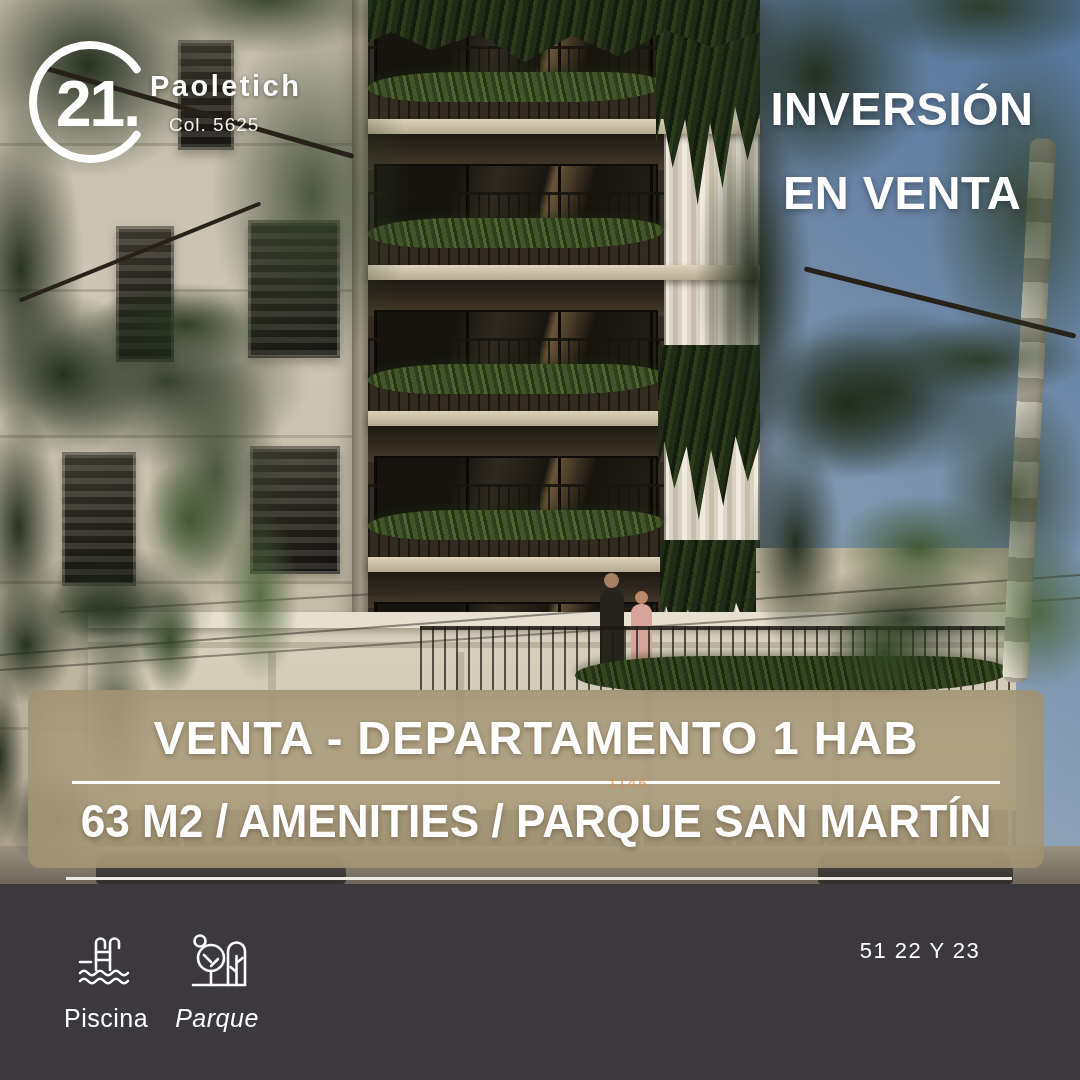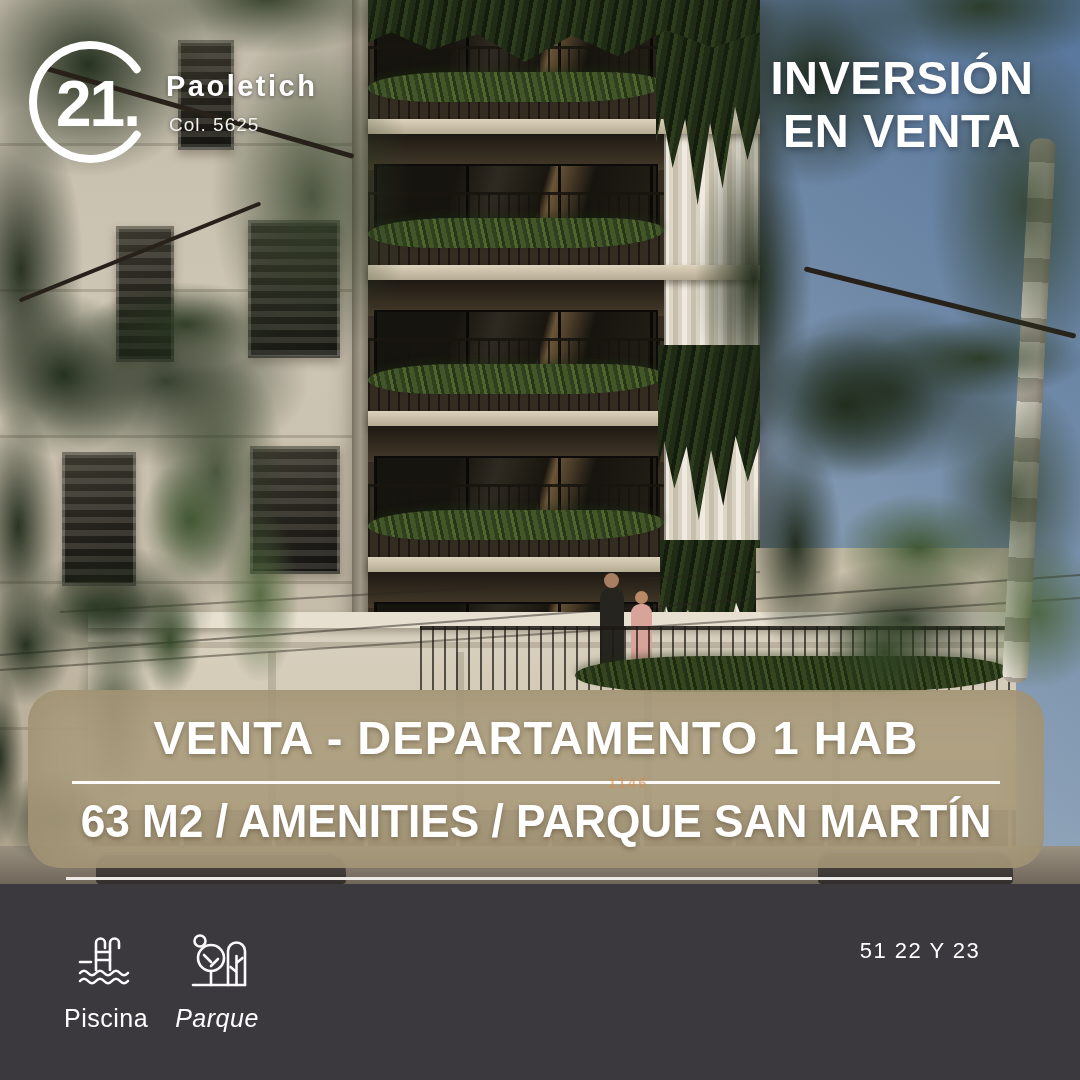--- a/index.html
+++ b/index.html
@@ -86,41 +86,41 @@
                linear-gradient(90deg,#efeadf,#cfc8bb 70%,#a79f91);border-radius:10px;}
   .branch{background:#27211a;border-radius:4px;}
 
   .street{left:0;top:846px;width:1080px;height:38px;background:linear-gradient(#9a9080,#6f665a);}
   .car{border-radius:14px 18px 4px 4px;background:linear-gradient(#56514d,#322e2b);
     box-shadow:inset 0 3px 0 rgba(220,220,215,.25);}
 
   
   .line-divider{left:66px;top:877px;width:946px;height:3px;background:#eceae6;}
 
-  .banner{left:28px;top:690px;width:1016px;height:178px;border-radius:32px;
+  .banner{left:28px;top:690px;width:1016px;height:178px;border-radius:12px;
     background:rgba(171,156,125,.9);box-shadow:inset 0 0 46px rgba(118,103,72,.28);}
   .banner-title{top:20px;left:0;width:100%;text-align:center;font-size:47px;font-weight:700;
     color:#fff;letter-spacing:1px;white-space:nowrap;text-shadow:0 2px 5px rgba(60,48,28,.4);}
   .banner-divider{top:91px;left:44px;right:44px;height:3px;background:rgba(255,255,255,.96);}
   .banner-subtitle{top:103px;left:0;width:100%;text-align:center;font-size:47px;font-weight:700;
     color:#fff;white-space:nowrap;transform:scaleX(.94);transform-origin:center;
     text-shadow:0 2px 5px rgba(60,48,28,.4);}
   .bldg-number{left:608px;top:774px;font-size:15px;font-weight:700;letter-spacing:2px;
     color:rgba(210,140,80,.6);}
 
   .logo{left:22px;top:26px;width:340px;height:160px;}
   .logo svg{left:0;top:0;}
-  .agency{left:144px;top:44px;font-size:29px;font-weight:700;color:#fff;letter-spacing:2.5px;
+  .agency{left:128px;top:44px;font-size:29px;font-weight:700;color:#fff;letter-spacing:2.5px;
     text-shadow:0 1px 4px rgba(0,0,0,.45);}
   .license{left:147px;top:88px;font-size:19px;font-weight:400;color:#f2f0ec;letter-spacing:1px;
     text-shadow:0 1px 4px rgba(0,0,0,.45);}
 
   .headline{right:28px;top:52px;width:300px;text-align:center;color:#fff;font-weight:700;
     font-size:47px;line-height:1.12;letter-spacing:.5px;text-shadow:0 2px 6px rgba(25,35,55,.5);}
-  .headline span{position:static;display:block;}
+  .headline span{position:static;display:block;margin-top:31px;}
 
   .footer{left:0;top:884px;width:1080px;height:196px;background:#3b383e;}
   .amenity{top:44px;text-align:center;}
   .amenity svg{position:static;display:block;margin:0 auto;}
   .amenity-label{position:static;display:block;margin-top:12px;font-size:25px;color:#fff;letter-spacing:.5px;}
   .a1{left:58px;width:96px;} .a2{left:168px;width:98px;font-style:italic;} .a3{left:282px;width:86px;}
   .address{left:790px;top:54px;width:260px;text-align:center;color:#fff;}
   .address-line1{position:static;display:block;font-size:22px;font-weight:400;letter-spacing:1.5px;}
   .address-line2{position:static;display:block;font-size:40px;font-weight:700;letter-spacing:1.5px;margin-top:4px;}
 </style>

